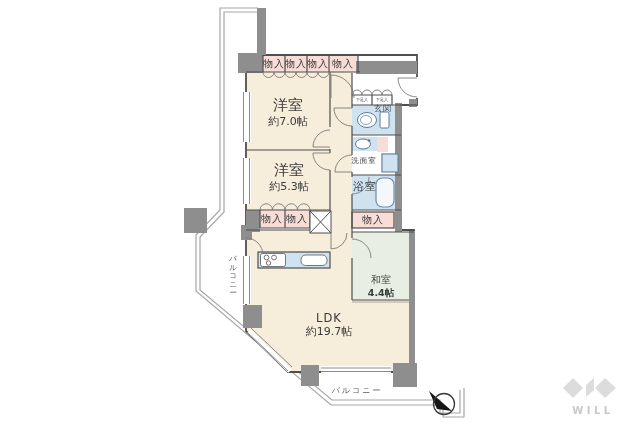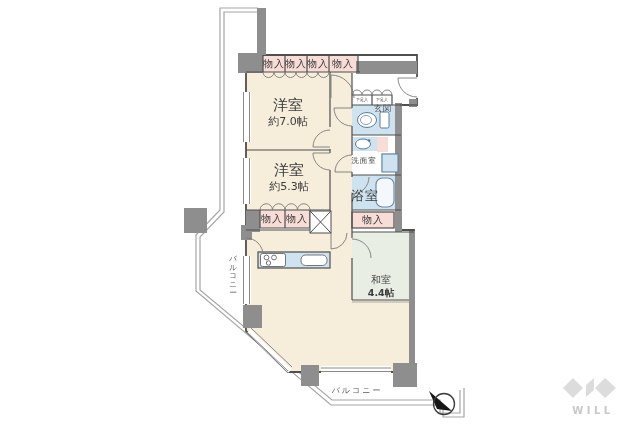--- a/index.html
+++ b/index.html
@@ -176,24 +176,28 @@
     <div class="room-size">約7.0帖</div>
   </div>
   <div class="lb" style="left:289px;top:177px;">
     <div class="room-name">洋室</div>
     <div class="room-size">約5.3帖</div>
   </div>
   <div class="lb" style="left:381px;top:266px;font-size:10px;margin-top:20px;">
     <div class="room-name" style="font-size:10px;">和室</div>
     <div class="room-size" style="font-size:9.5px;font-weight:bold;">4.4帖</div>
   </div>
+  <div class="lb ldk" style="left:329px;top:325px;">
+    <div class="room-name">LDK</div>
+    <div class="room-size">約19.7帖</div>
+  </div>
 
   <div class="lb small-room" style="left:383px;top:85px;margin-top:24px;">玄関</div>
   <div class="lb small-room" style="left:364px;top:161px;font-size:7.5px;">洗面室</div>
-  <div class="lb small-room" style="left:365px;top:196px;font-size:13px;">浴室</div>
+  <div class="lb small-room" style="left:365px;top:187px;font-size:11px;">浴室</div>
 
   <div class="lb closet" style="left:274px;top:64px;">物入</div>
   <div class="lb closet" style="left:296px;top:64px;">物入</div>
   <div class="lb closet" style="left:318px;top:64px;">物入</div>
   <div class="lb closet" style="left:343px;top:64px;">物入</div>
   <div class="lb closet" style="left:272px;top:219px;">物入</div>
   <div class="lb closet" style="left:297px;top:219px;">物入</div>
   <div class="lb closet" style="left:373px;top:220px;">物入</div>
 
   <div class="lb shoe" style="left:362px;top:100px;">下足入</div>

